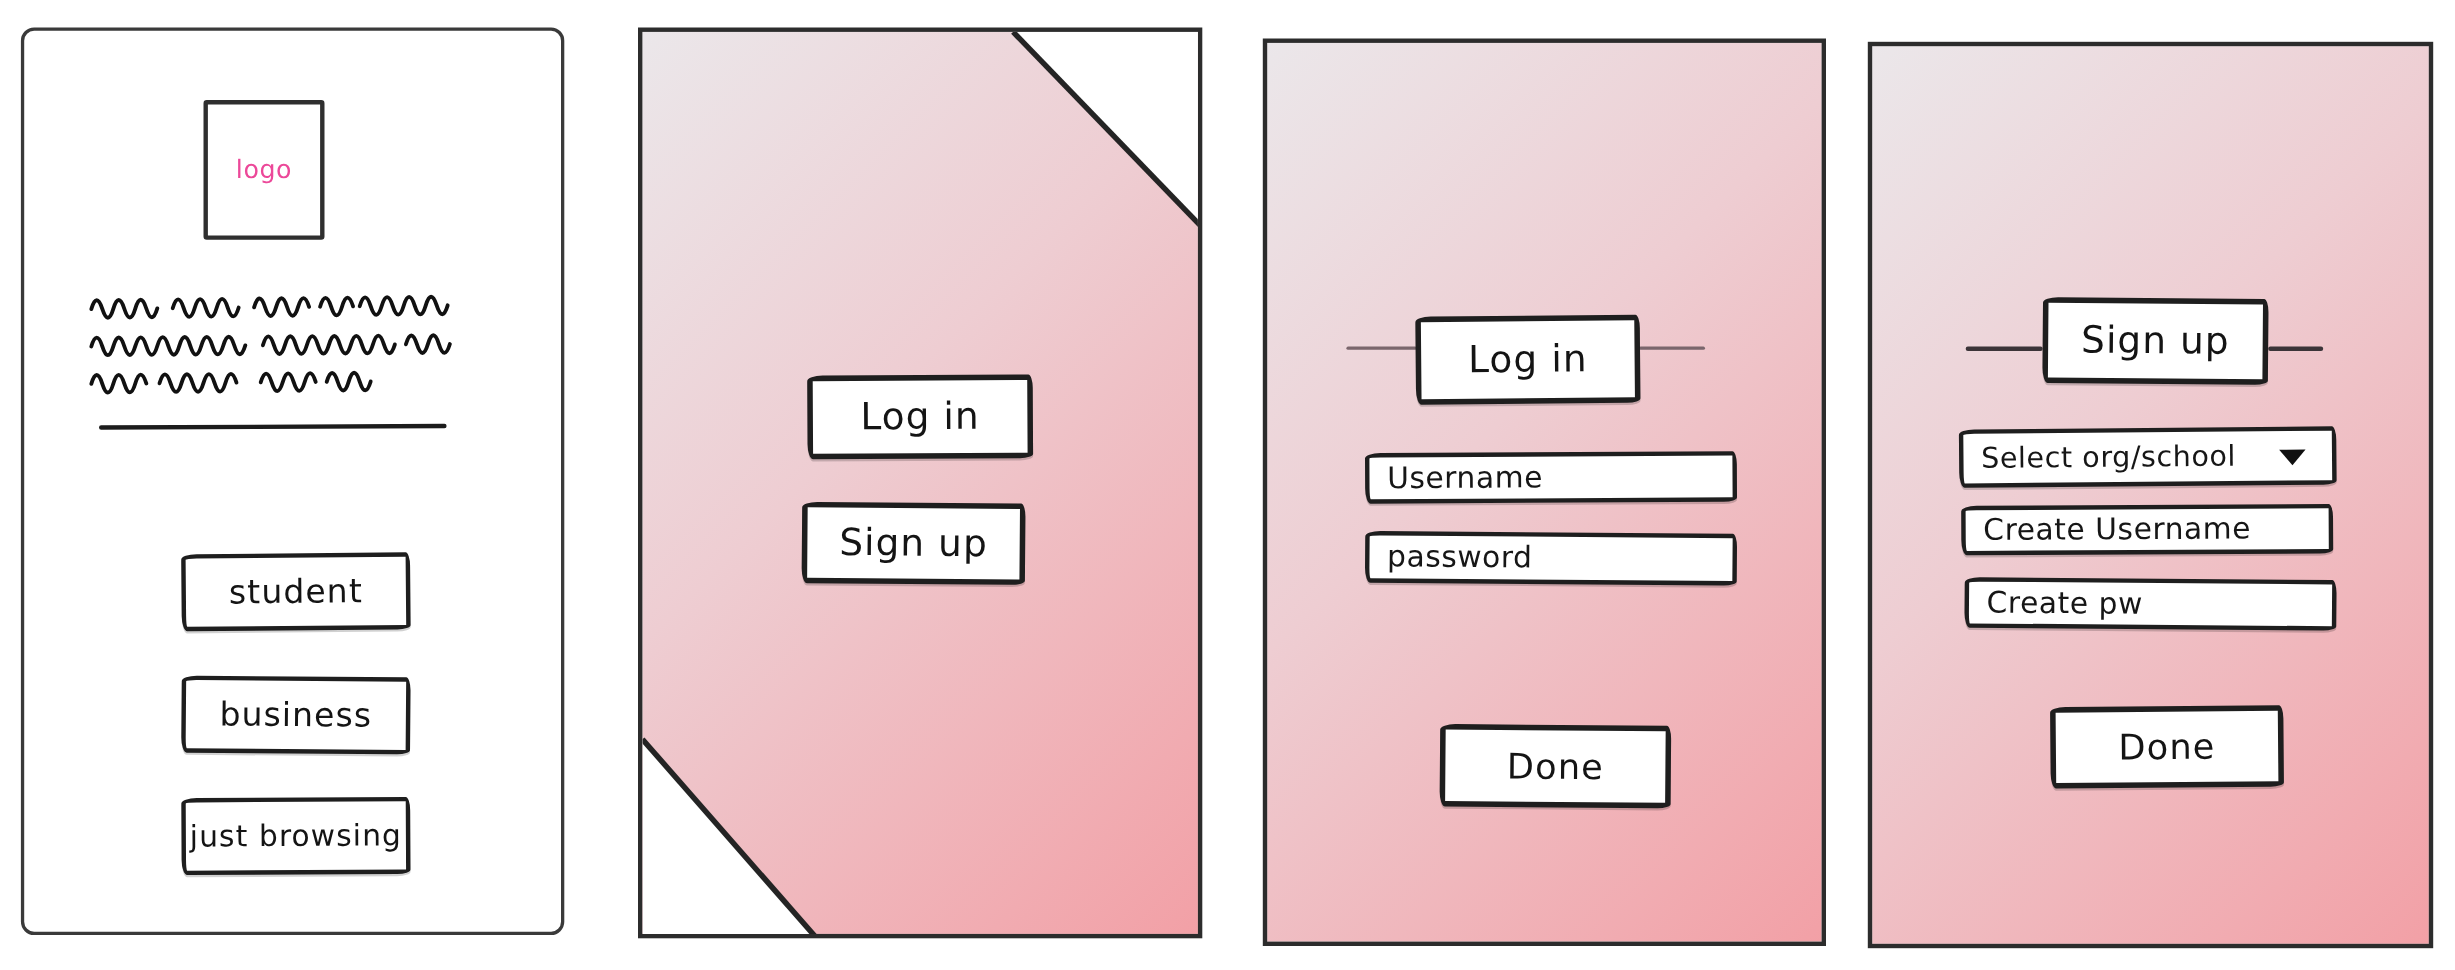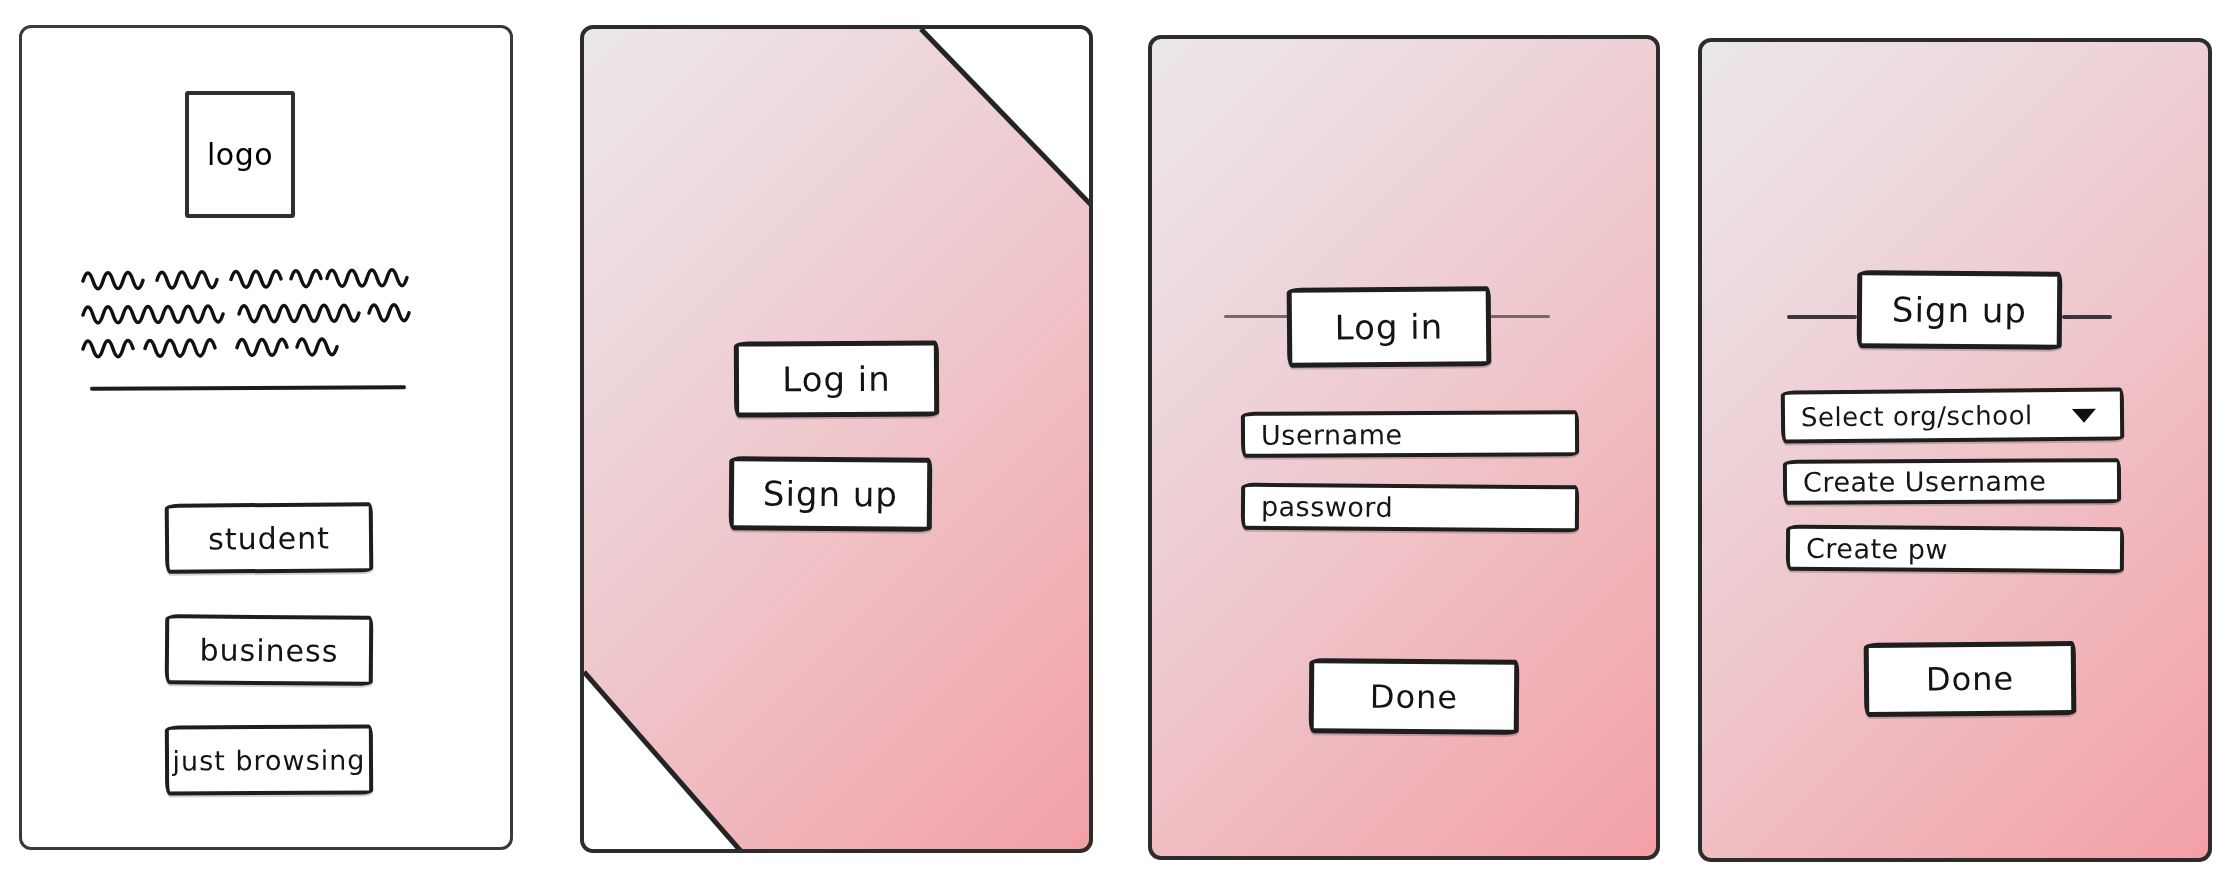--- a/index.html
+++ b/index.html
@@ -6,38 +6,38 @@
     --pink:#f2a0a6; --mid:#eecdd2; --light:#ebe7ea;
     --ink:#1e1e1e; --panel-border:#2c2c2c; --line3:#7a666c; --line4:#3b3438;
   }
   *{margin:0;padding:0;box-sizing:border-box;}
   html,body{background:#ffffff;}
   body{font-family:"DejaVu Sans","Liberation Sans",sans-serif;color:var(--ink);}
   .canvas{position:relative;width:2232px;height:882px;background:#fff;overflow:hidden;}
 
   .panel{position:absolute;border:4px solid var(--panel-border);overflow:hidden;}
   .panel.white{background:#fff;border-width:3px;border-radius:12px;border-color:#3a3a3a;}
-  .panel.grad{background:linear-gradient(135deg,var(--light) 0%,var(--mid) 42%,var(--pink) 100%);border-radius:13px;}
+  .panel.grad{background:linear-gradient(135deg,var(--light) 0%,var(--mid) 42%,var(--pink) 100%);border-radius:0;}
 
   
   .sketch{
     position:absolute;background:#fff;border:4px solid var(--ink);
     border-radius: 14px 4px 12px 5px / 5px 12px 4px 14px;
     display:flex;align-items:center;justify-content:center;
     box-shadow:0 2px 0 rgba(0,0,0,0.18);
   }
   .thick{border-width:5px;}
   .r1{transform:rotate(-0.5deg);} .r2{transform:rotate(0.45deg);} .r3{transform:rotate(-0.3deg);}
   .btn-label{font-size:30px;letter-spacing:1px;color:#141414;}
   .big-label{font-size:34px;letter-spacing:1px;color:#141414;}
   .field{justify-content:flex-start;padding-left:16px;font-size:27px;letter-spacing:0.5px;color:#161616;}
 
   .logo-box{position:absolute;background:#fff;border:4px solid #2f2f2f;border-radius:3px;
     display:flex;align-items:center;justify-content:center;}
-  .logo-text{font-size:30px;color:#000000;letter-spacing:0.5px;}
+  .logo-text{font-size:23px;color:#ec4899;letter-spacing:0.5px;}
 
   .divider{position:absolute;background:#1c1c1c;border-radius:2px;}
   .titleline{position:absolute;border-radius:2px;}
 
   .caret{width:0;height:0;border-left:12px solid transparent;border-right:12px solid transparent;
     border-top:14px solid #101010;position:absolute;right:24px;top:50%;margin-top:-6px;}
 
   svg.deco{position:absolute;left:0;top:0;}
   .scribbles{position:absolute;}
 </style>

